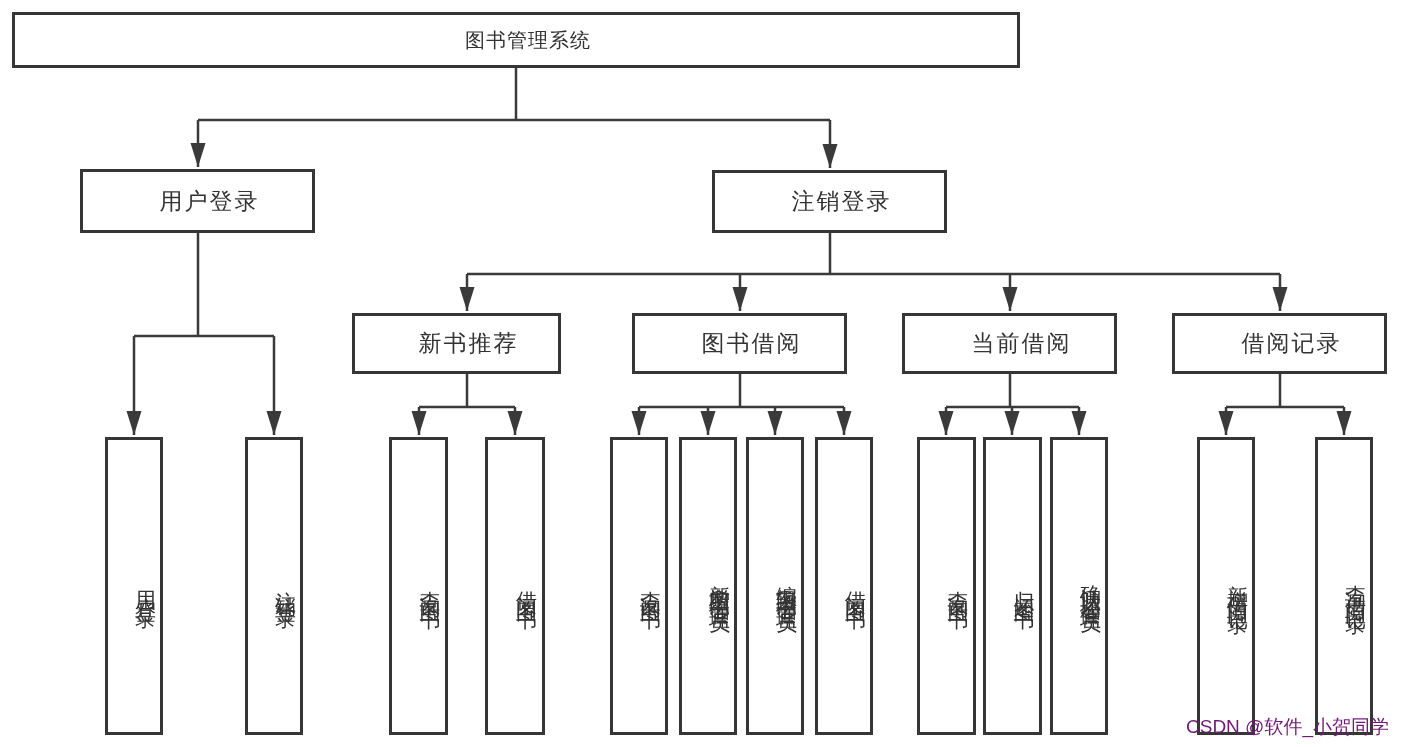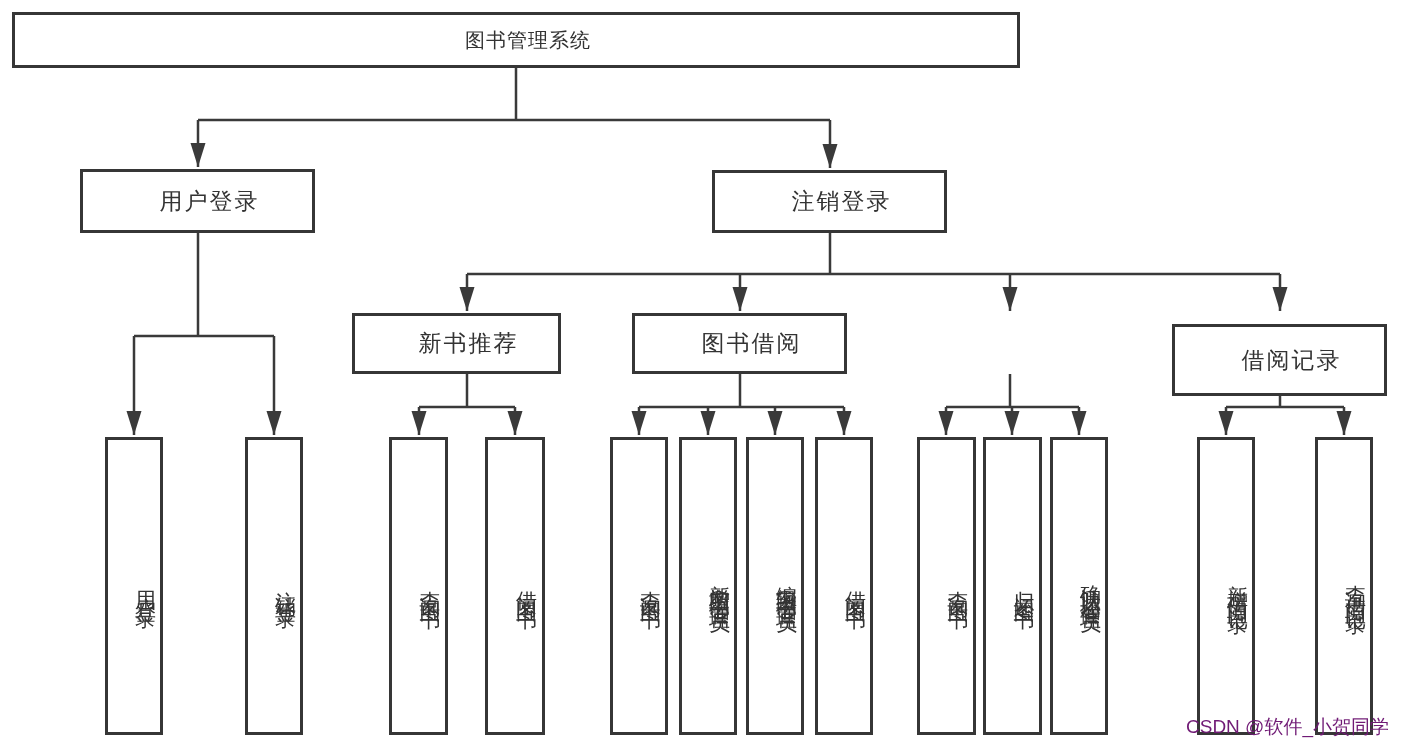--- a/index.html
+++ b/index.html
@@ -124,21 +124,24 @@
   <div class="node h" style="left:712px; top:170px; width:235px; height:63px;">
     <span>注销登录</span>
   </div>
 
   <div class="node h" style="left:352px; top:313px; width:209px; height:61px;text-align:center;">
     <span>新书推荐</span>
   </div>
   <div class="node h" style="left:632px; top:313px; width:215px; height:61px;">
     <span>图书借阅</span>
   </div>
-  <div class="node h" style="left:1172px; top:324px; width:215px; height:72px;align-items:center;">
+  <div class="node h" style="left:902px; top:313px; width:215px; height:61px;">
+    <span>当前借阅</span>
+  </div>
+  <div class="node h" style="left:1172px; top:313px; width:215px; height:61px;align-items:center;">
     <span>借阅记录</span>
   </div>
 
   <div class="node v" style="left:105px; top:437px; width:58px; height:298px;">
     <span>用户登录</span>
   </div>
   <div class="node v" style="left:245px; top:437px; width:58px; height:298px;">
     <span>注销登录</span>
   </div>
 

